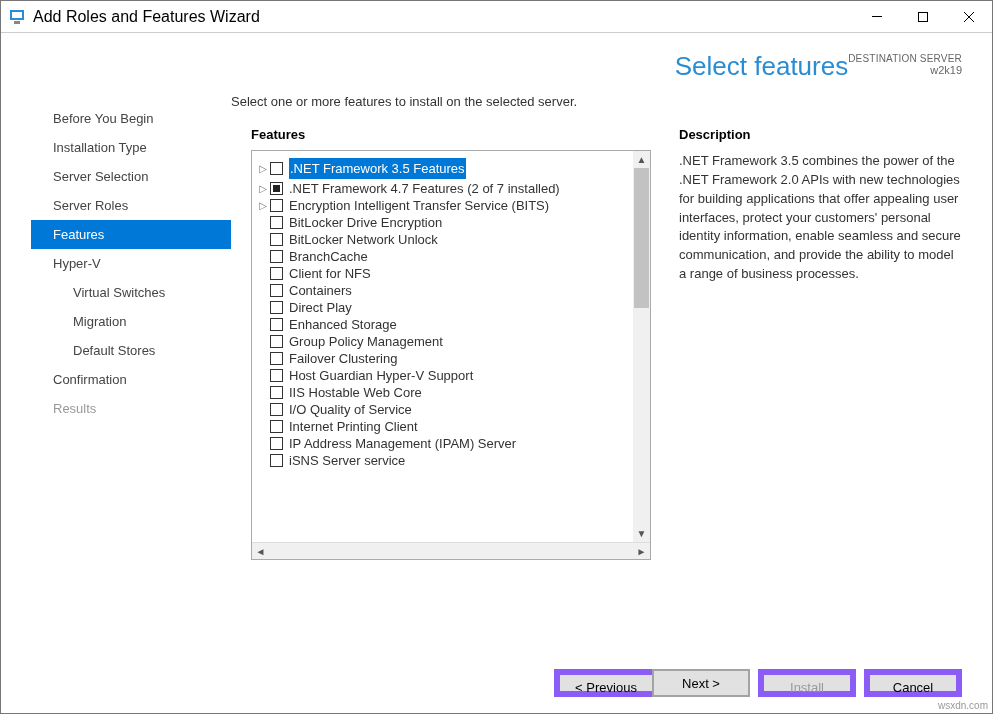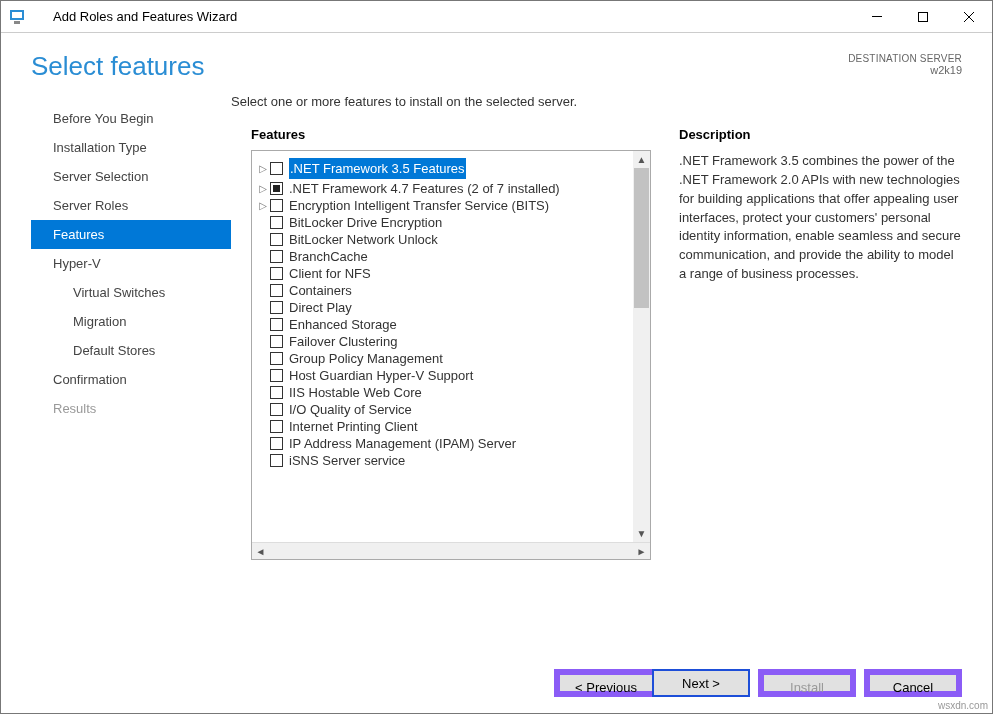--- a/index.html
+++ b/index.html
@@ -1,22 +1,22 @@
 <!DOCTYPE html>
 <html><head>
 <meta charset="utf-8">
 <style>
 * { box-sizing: border-box; margin: 0; padding: 0; font-family: "Segoe UI", Tahoma, Arial, sans-serif; }
 body { background: #fff; width: 993px; height: 714px; position: relative; border: 1px solid #777; }
 .titlebar { height: 32px; display: flex; align-items: center; padding-left: 8px; border-bottom: 1px solid #ccc; }
 .titlebar-icon { width: 16px; height: 16px; margin-right: 8px; }
-.titlebar-title { font-size: 13px; flex: 1; margin-left: 20px; }
+.titlebar-title { font-size: 16px; flex: 1; }
 .win-controls { display: flex; }
 .win-btn { width: 46px; height: 32px; display: flex; align-items: center; justify-content: center; }
-.header { padding: 18px 30px 0 30px; display: flex; justify-content: space-between; }
+.header { padding: 18px 30px 0 30px; display: flex; justify-content: flex-end; }
 .heading { color: #2a8dd4; font-size: 26px; font-weight: 300; }
 .dest { text-align: right; font-size: 11px; color: #666; padding-top: 2px; }
 .dest-label { font-size: 10px; letter-spacing: .2px; }
 .body { display: flex; padding: 12px 30px 0 30px; height: 500px; }
 .sidebar { width: 200px; padding-top: 10px; }
 .side-item { font-size: 13px; color: #444; padding: 7px 12px 7px 22px; cursor: default; }
 .side-item.active { background: #0078d7; color: #fff; }
 .side-item.sub { padding-left: 42px; }
 .side-item.dim { color: #999; }
 .main { flex: 1; display: flex; padding-left: 20px; }
@@ -34,21 +34,21 @@
 .hscroll { height: 17px; border-top: 1px solid #ddd; display:flex; justify-content: space-between; background:#f0f0f0;}
 .hscroll-btn { width:17px; height:100%; display:flex; align-items:center; justify-content:center; font-size:10px; color:#555;}
 .vscroll { position:absolute; right:0; top:0; bottom:17px; width:17px; background:#f0f0f0; display:flex; flex-direction:column; }
 .vscroll-btn { height:17px; display:flex; align-items:center; justify-content:center; font-size:10px; color:#555;}
 .vscroll-thumb { width:15px; margin:0 1px; background:#c2c2c2; }
 .desc-col { flex: 1; padding-left: 28px; }
 .desc-label { font-size: 13px; font-weight: 600; margin-bottom: 10px; }
 .desc-text { font-size: 13px; color: #333; line-height: 1.45; }
 .footer { position: absolute; bottom: 0; left:0; right:0; height: 60px; display:flex; justify-content:flex-end; align-items:center; padding-right:30px; gap:8px; }
 .btn { width: 98px; height: 28px; border: 6px solid #8b5cf6; background: #e1e1e1; font-size: 13px; text-align: center; line-height: 26px; }
-.btn.default { border: 2px solid #1d4ed8; }
+.btn.default { border: 2px solid #a3a3a3; }
 .btn.disabled { color: #9a9a9a; }
 .btn-pair { display:flex; }
 .btn-pair .btn:first-child { border-right:none; }
 .watermark { position: absolute; bottom: 2px; right: 4px; font-size: 10px; color:#999; }
 .main-col { flex:1; }
 </style>
 </head>
 <body>
 
 <div class="titlebar">
@@ -153,26 +153,26 @@
                 <span class="tree-label">Direct Play</span>
               </div>
               <div class="tree-item">
                 <span class="expander"></span>
                 <span class="cb"></span>
                 <span class="tree-label">Enhanced Storage</span>
               </div>
               <div class="tree-item">
                 <span class="expander"></span>
                 <span class="cb"></span>
+                <span class="tree-label">Group Policy Management</span>
+              </div>
+              <div class="tree-item">
+                <span class="expander"></span>
+                <span class="cb"></span>
                 <span class="tree-label">Failover Clustering</span>
-              </div>
-              <div class="tree-item">
-                <span class="expander"></span>
-                <span class="cb"></span>
-                <span class="tree-label">Group Policy Management</span>
               </div>
               <div class="tree-item">
                 <span class="expander"></span>
                 <span class="cb"></span>
                 <span class="tree-label">Host Guardian Hyper-V Support</span>
               </div>
               <div class="tree-item">
                 <span class="expander"></span>
                 <span class="cb"></span>
                 <span class="tree-label">IIS Hostable Web Core</span>

